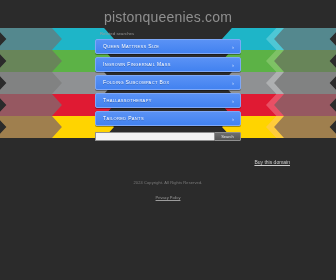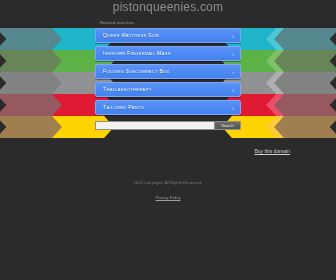--- a/index.html
+++ b/index.html
@@ -70,21 +70,22 @@
     position: absolute;
     left: 0;
     top: 0;
     width: 336px;
     height: 280px;
     z-index: 5;
     text-align: center;
   }
   .domain-title {
     margin: 0;
-    font-size: 12px;
+    padding-top: 9px;
+    font-size: 14px;
     font-weight: normal;
     color: #8f8f8f;
     letter-spacing: .2px;
   }
   .related-label {
     margin: 0;
     padding-top: 6px;
     padding-left: 6px;
     font-size: 4.2px;
     color: #9a9a9a;

